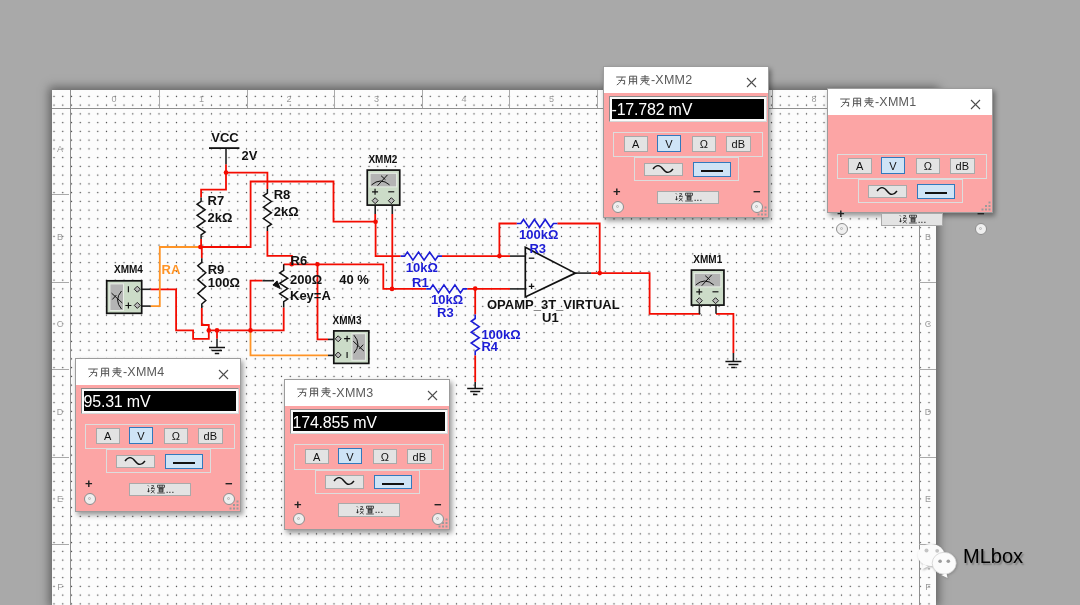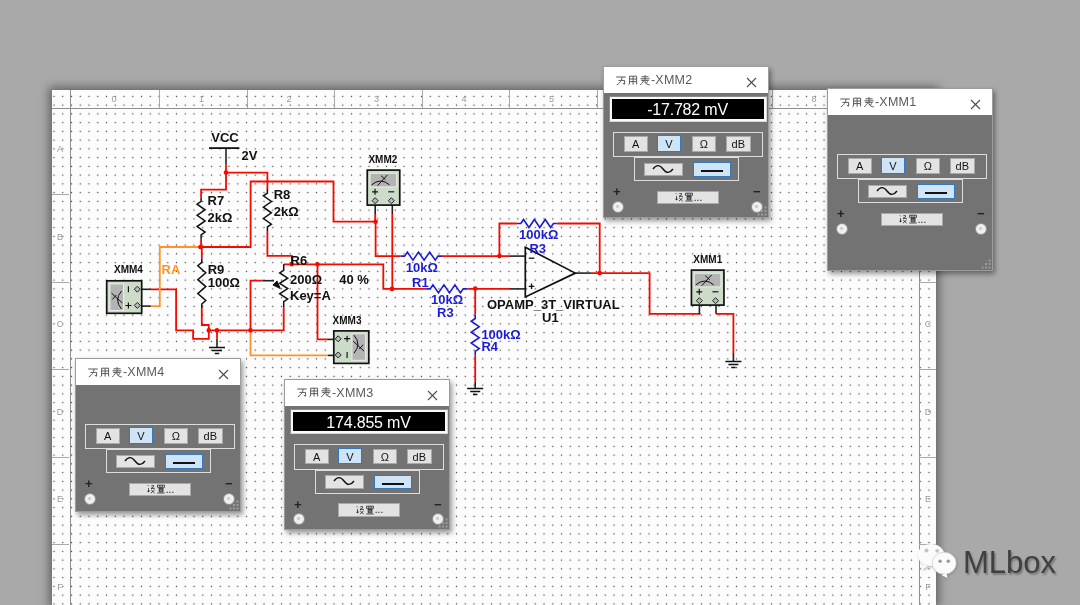--- a/index.html
+++ b/index.html
@@ -7,47 +7,47 @@
  box-shadow:0 0 9px 3px rgba(40,40,40,.55);}
 #dots{position:absolute;left:0;top:0;width:884px;height:515px;
  background-image:radial-gradient(circle,#3f3f3f 0.8px,rgba(0,0,0,0) 1.0px);
  background-size:8.75px 8.75px;background-position:6.4px 2px;}
 .bline{position:absolute;background:#8f8f8f}
 .vtick{position:absolute;top:0;width:1px;height:18px;background:#a9a9a9}
 .htick{position:absolute;width:17px;height:1px;background:#a9a9a9}
 .znum{position:absolute;top:3.5px;width:10px;text-align:center;font-size:9px;color:#9a9a9a}
 .zlet{position:absolute;width:10px;text-align:center;font-size:9px;color:#9a9a9a}
 #ckt{position:absolute;left:0;top:0}
-.win{position:absolute;width:166px;height:152px;background:#737373;border:1px solid #9c9c9c;
+.win{position:absolute;width:166px;height:152px;background:#fca5a5;border:1px solid #9c9c9c;
  box-shadow:2px 3px 5px rgba(0,0,0,.4)}
 .tbar{position:absolute;left:0;top:0;right:0;height:26px;background:#fff}
 .ttl{position:absolute;left:11px;top:6px;font-size:12.5px;color:#5a5a5a;letter-spacing:.2px}
 .cjkt{color:#5a5a5a}
 .cx{position:absolute;right:11px;top:7px}
 .dframe{position:absolute;left:4.5px;top:29px;width:158px;height:25.5px;background:#fafafa;
  border:1px solid #8a8a8a;border-bottom-color:#d6d6d6;border-right-color:#d6d6d6}
 .disp{position:absolute;left:2px;top:2px;right:2px;bottom:2px;background:#000;color:#fff;
- font-size:16px;letter-spacing:-0.2px;text-align:center;line-height:21px}
+ font-size:16px;letter-spacing:-0.2px;text-align:left;line-height:21px}
 .g1{position:absolute;left:8.5px;top:64.5px;width:150px;height:25.5px;border:1px solid #ddd}
 .g2{position:absolute;left:29.5px;top:90px;width:105px;height:24px;border:1px solid #ddd}
 .btn{position:absolute;width:24.5px;height:15.5px;background:#e3e3e3;border:1px solid #a9a9a9;
  font-size:11px;text-align:center;line-height:14.5px;color:#111}
 .btn.sel{background:#cfe4f6;border:1.5px solid #3279bd}
 .btn2{position:absolute;width:38.5px;height:13.5px;background:#e3e3e3;border:1px solid #a9a9a9;
  text-align:center;line-height:10px}
 .btn2.sel2{background:#cfe4f6;border:1.5px solid #3279bd;height:14.5px;line-height:11px}
 .pm{position:absolute;font-size:13px;font-weight:bold;color:#222}
 .setb{position:absolute;left:53px;top:123.5px;width:62px;height:13.5px;background:#e3e3e3;
  border:1px solid #a9a9a9;font-size:10px;text-align:center;line-height:11px;color:#111}
 .cjks{position:relative;top:0px}
 .term{position:absolute;width:12px;height:12px;border-radius:50%;border:1.6px solid #8d8d8d;background:#efefef}
 .term i{position:absolute;left:3px;top:3px;width:3.4px;height:3.4px;border-radius:50%;border:1px solid #b5b5b5;background:#e8e8e8}
 .grip{position:absolute;right:1px;bottom:1px}
 #wm{position:absolute;left:914px;top:540px;width:166px;height:42px;color:#f4f4f4}
-#wm span{position:absolute;left:49px;top:4.5px;font-size:31px;color:#404040;text-shadow:1.5px 1.5px 1.5px rgba(110,110,110,.75)}
+#wm span{position:absolute;left:49px;top:4.5px;font-size:20px;color:#000000;text-shadow:1.5px 1.5px 1.5px rgba(110,110,110,.75)}
 #wm svg{position:absolute;left:0;top:1px;filter:drop-shadow(1px 1.5px 1px rgba(120,120,120,.6))}
 </style></head>
 <body>
 <div id="sheet">
  <div id="dots"></div>
  <div class="bline" style="left:0;top:18px;width:884px;height:1px"></div>
  <div class="bline" style="left:17.5px;top:0;width:1px;height:515px"></div>
  <div class="bline" style="left:867px;top:0;width:1px;height:515px"></div>
  <div class="vtick" style="left:107.0px"></div>
 <div class="vtick" style="left:194.5px"></div>
@@ -335,21 +335,21 @@
       <g fill="#9b9b9b">
         <rect x="7.5" y="0.5" width="2" height="2"></rect>
         <rect x="7.5" y="4" width="2" height="2"></rect>
         <rect x="4" y="4" width="2" height="2"></rect>
         <rect x="7.5" y="7.5" width="2" height="2"></rect>
         <rect x="4" y="7.5" width="2" height="2"></rect>
         <rect x="0.5" y="7.5" width="2" height="2"></rect>
       </g>
     </svg>
 </div>
-<div class="win" style="left:827px;top:88px;height:183px">
+<div class="win" style="left:827px;top:88px;height:125px">
  <div class="tbar">
       <span class="ttl"><span class="cjkt"><svg width="12" height="12" viewBox="0 0 12 12" style="vertical-align:-1.5px">
             <g fill="none" stroke="currentColor" stroke-width="1.0">
               <path d="M1.2,3 H10.8"></path>
               <path d="M7.2,3 C6.8,6 5,9.2 1.8,11"></path>
               <path d="M3.4,6.4 H9.6 V10.2 L7.8,9.4"></path>
             </g>
           </svg><svg width="12" height="12" viewBox="0 0 12 12" style="vertical-align:-1.5px">
             <g fill="none" stroke="currentColor" stroke-width="1.0">
               <path d="M2.6,2.2 V9 C2.6,10 2.2,10.6 1.4,11"></path>
@@ -455,20 +455,23 @@
               <path d="M6,6.6 V8 C6.4,9.4 8.4,10.6 10.8,11"></path>
               <path d="M9,7.4 L6.6,9.6"></path>
             </g>
           </svg></span>-XMM4</span>
       <span class="cx"><svg width="11" height="11" viewBox="0 0 11 11">
           <g stroke="#4d4d4d" stroke-width="1.1">
             <path d="M1,1 L10,10"></path>
             <path d="M10,1 L1,10"></path>
           </g>
         </svg></span>
+    </div>
+ <div class="dframe">
+      <div class="disp">95.31 mV</div>
     </div>
  <div class="g1"></div>
  <div class="g2"></div>
  <div class="btn ba" style="left:19.5px;top:69px">A</div>
  <div class="btn sel" style="left:52.5px;top:68px;width:24.6px;height:16.5px;line-height:16.5px">V</div>
  <div class="btn" style="left:87.5px;top:69px">Ω</div>
  <div class="btn" style="left:122px;top:69px">dB</div>
  <div class="btn2" style="left:40px;top:95.5px"><svg width="24" height="10" viewBox="0 0 24 10">
         <path d="M2,5 Q7,-1.8 12,5 Q17,11.8 22,5" fill="none" stroke="#111" stroke-width="1.4"></path>
       </svg></div>

